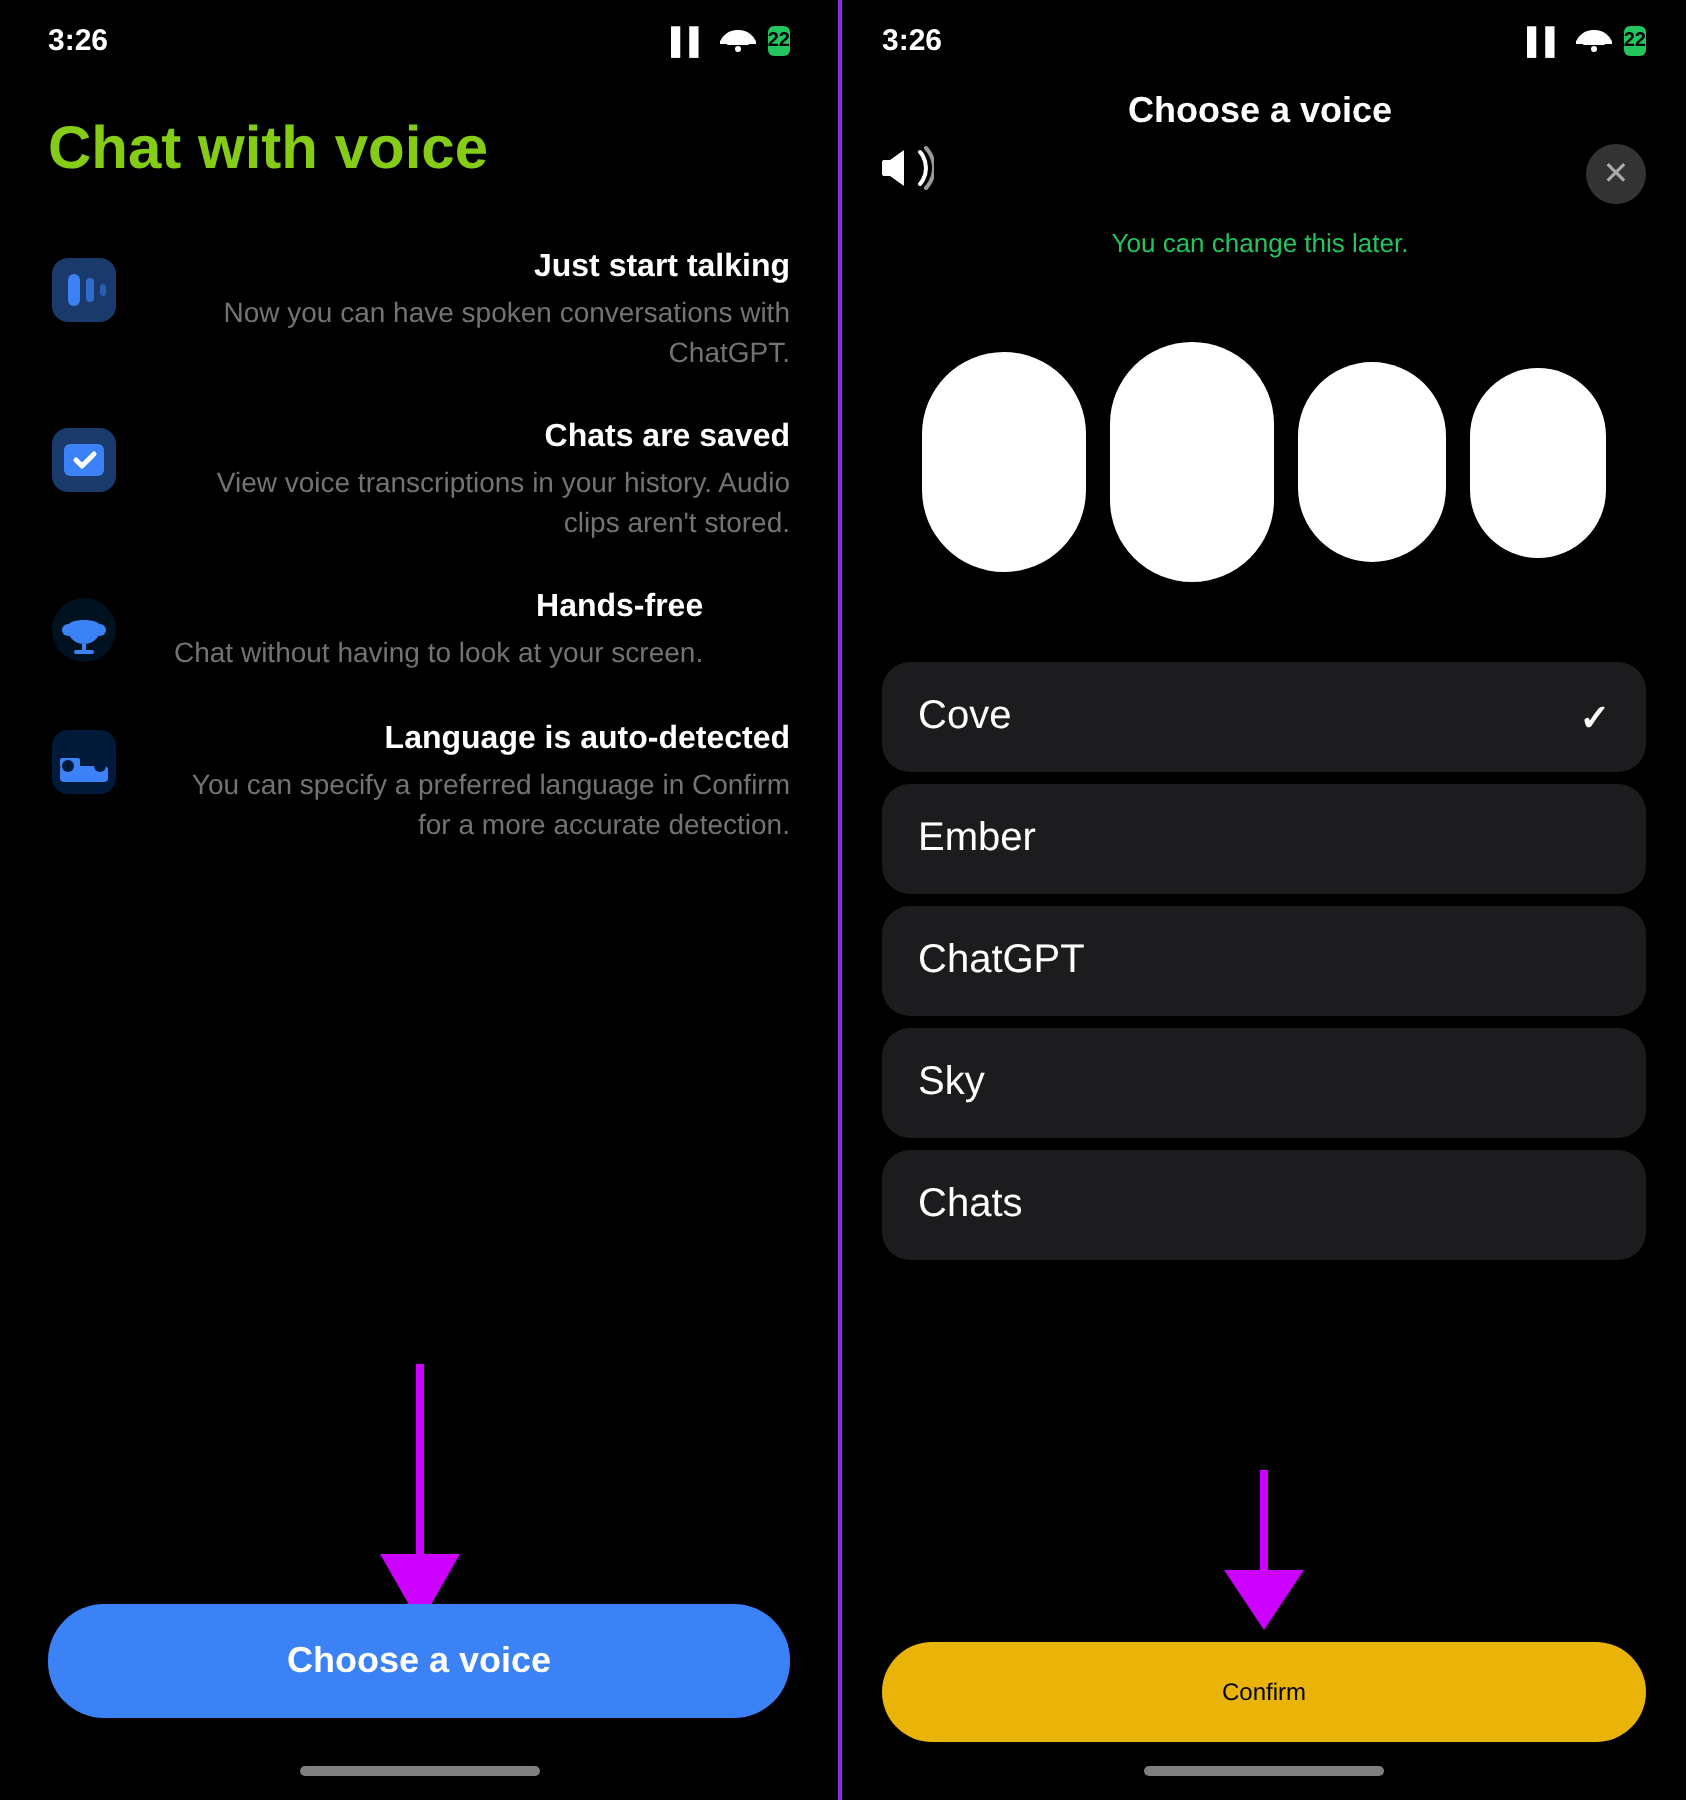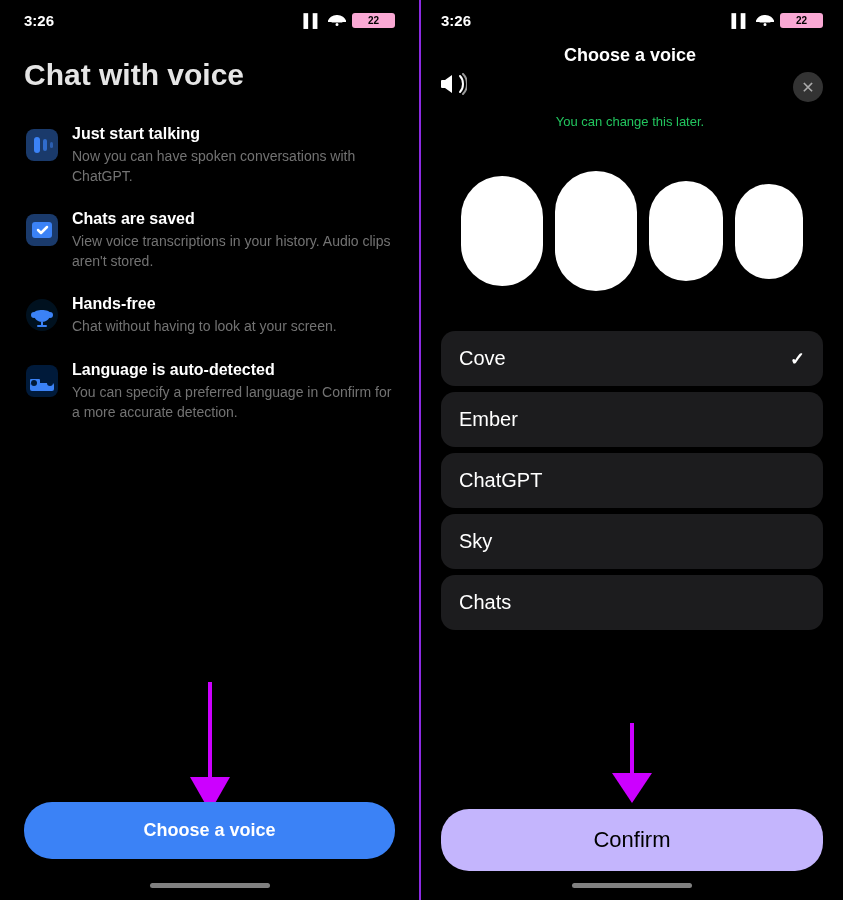--- a/index.html
+++ b/index.html
@@ -35,48 +35,49 @@
     }
 
     .status-right-icons {
       display: flex;
       align-items: center;
       gap: 6px;
       font-size: 13px;
     }
 
     .battery-badge {
-      background: #f9a8d4;
+      background: #22c55e;
       color: #000;
       font-size: 10px;
       font-weight: 700;
-      padding: 2px 16px;
+      padding: 2px 0;
       border-radius: 3px;
     }
 
     .page-title {
-      color: #e5e5e5;
+      color: #84cc16;
       font-size: 30px;
       font-weight: 700;
       margin-top: 20px;
       margin-bottom: 32px;
       line-height: 1.2;
     }
 
     .feature-list {
       display: flex;
       flex-direction: column;
       gap: 24px;
       flex: 1;
     }
 
     .feature-item {
       display: flex;
       align-items: flex-start;
-      gap: 12px;
+      gap: 27px;
+      text-align: right;
     }
 
     .feature-icon {
       width: 36px;
       height: 36px;
       flex-shrink: 0;
       display: flex;
       align-items: center;
       justify-content: center;
       font-size: 22px;
@@ -235,26 +236,26 @@
       font-size: 18px;
       font-weight: 600;
     }
 
     .confirm-area {
       margin-top: 16px;
       position: relative;
     }
 
     .confirm-btn {
-      background: #c4b5fd;
+      background: #eab308;
       color: #000;
       border: none;
       border-radius: 28px;
       padding: 18px;
-      font-size: 22px;
+      font-size: 12px;
       font-weight: 500;
       width: 100%;
       cursor: pointer;
       text-align: center;
     }
 
     .home-indicator-right {
       width: 120px;
       height: 5px;
       background: #fff;

